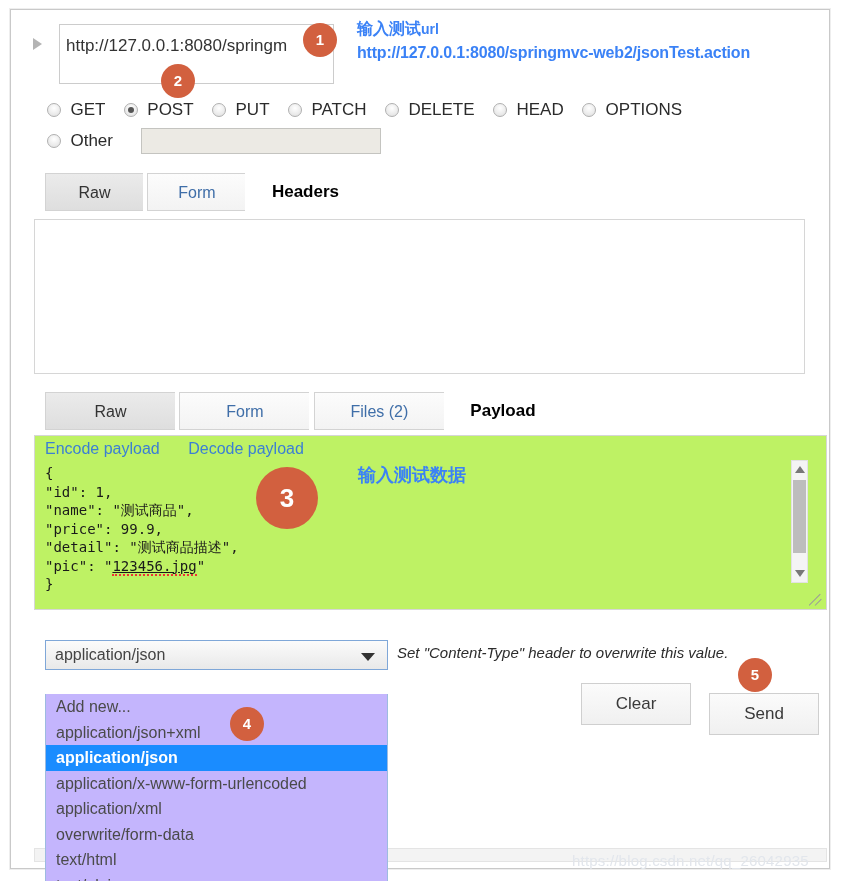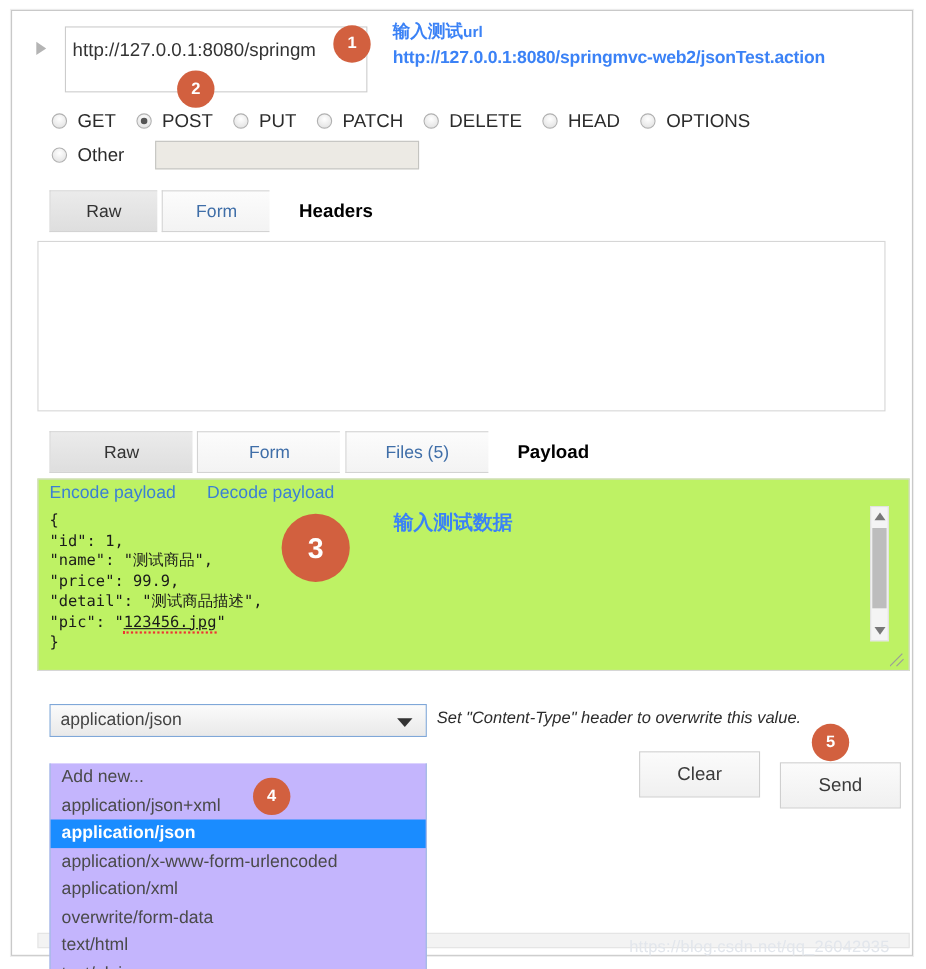--- a/index.html
+++ b/index.html
@@ -430,21 +430,21 @@
     <span class="tab active">Raw</span>
     <span class="tab">Form</span>
     <span class="tab-title">Headers</span>
   </div>
 
   <div id="headers-area"></div>
 
   <div class="tabbar" id="payload-tabbar">
     <span class="tab active">Raw</span>
     <span class="tab">Form</span>
-    <span class="tab">Files (5)</span>
+    <span class="tab">Files (2)</span>
     <span class="tab-title">Payload</span>
   </div>
 
   <div id="payload-block">
     <div id="payload-links">
       <span>Encode payload</span>
       <span>Decode payload</span>
     </div>
 
     <div id="payload-text"><div>{</div><div>"id": 1,</div><div>"name": "测试商品",</div><div>"price": 99.9,</div><div>"detail": "测试商品描述",</div><div>"pic": "<span class="spellerr">123456.jpg</span>"</div><div>}</div></div>

